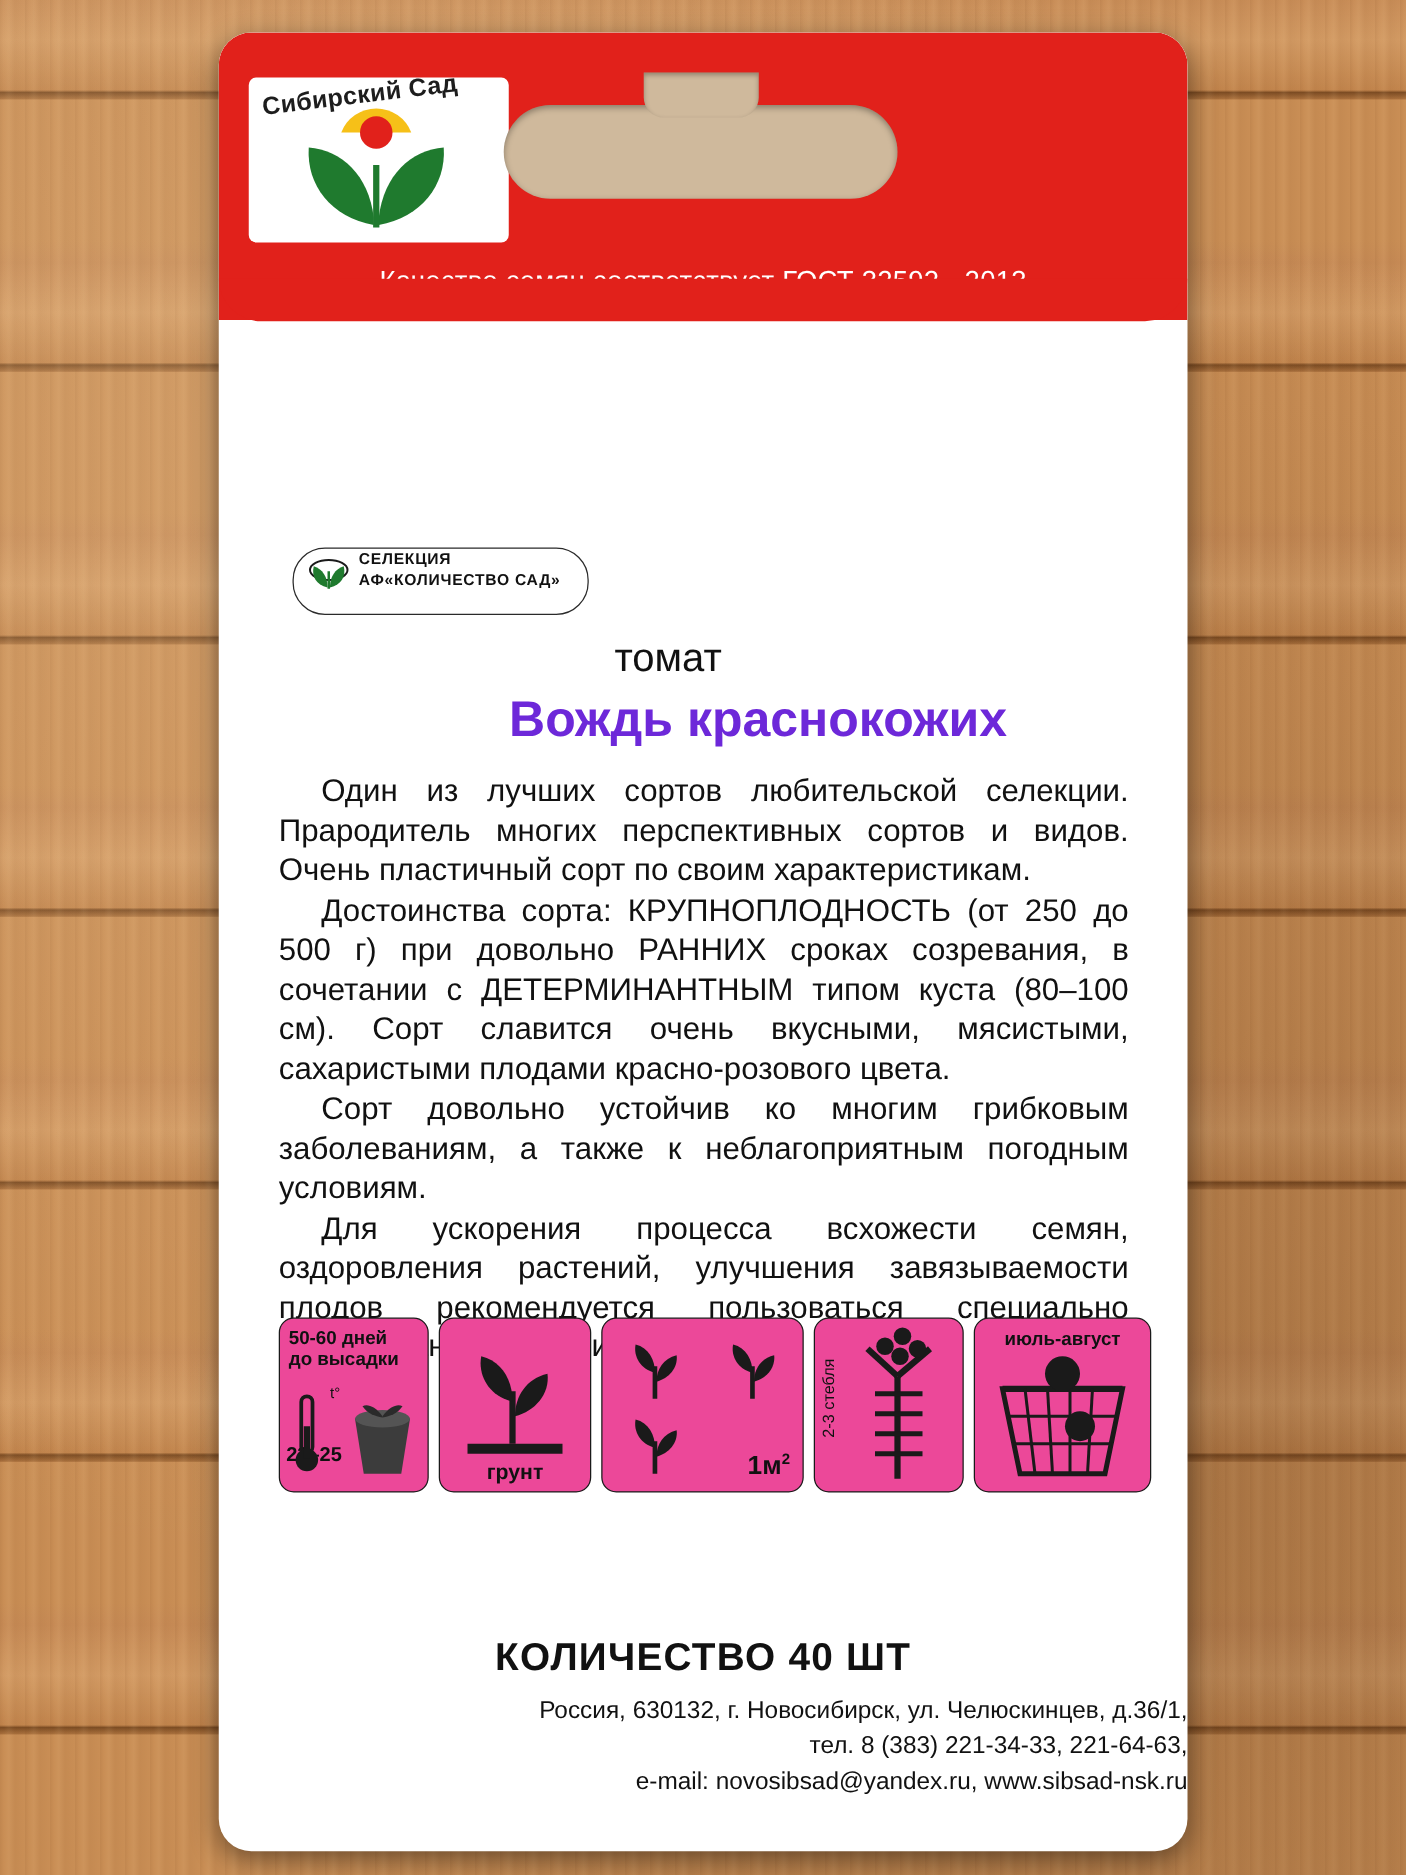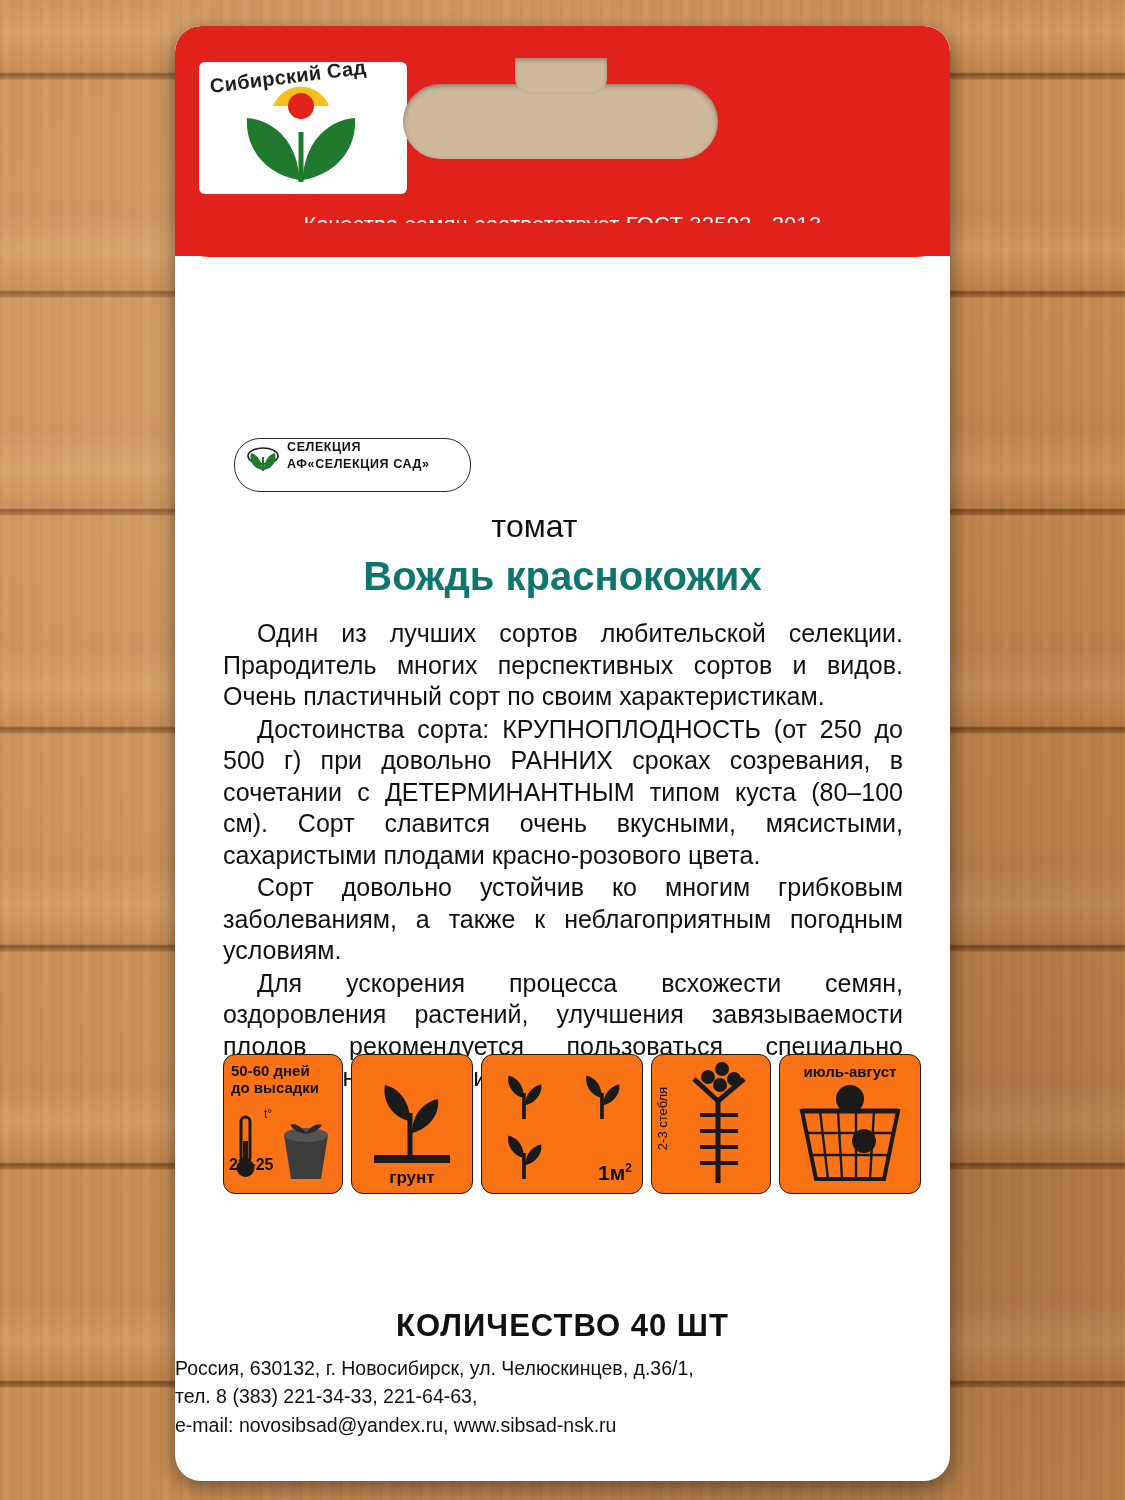--- a/index.html
+++ b/index.html
@@ -165,21 +165,22 @@
     font-size: 32px;
     color: #111;
   }
   .variety-name {
     position: absolute;
     left: 0; top: 528px;
     width: 775px;
     text-align: center;
     font-size: 40px;
     font-weight: bold;
-    color: #0f766e;
+    color: #6d28d9;
+    padding-left: 44px;
   }
 
   
   .desc {
     position: absolute;
     left: 48px;
     top: 592px;
     width: 680px;
     font-size: 25px;
     line-height: 1.26;
@@ -197,21 +198,21 @@
     position: absolute;
     left: 48px;
     top: 1028px;
     width: 682px;
     height: 140px;
     display: flex;
     gap: 8px;
   }
   .picto {
     position: relative;
-    background: #f97316;
+    background: #ec4899;
     border: 1.5px solid #1a1a1a;
     border-radius: 12px;
     flex: none;
     overflow: hidden;
   }
   .p1 { width: 118px; }
   .p2 { width: 120px; }
   .p3 { width: 160px; }
   .p4 { width: 118px; }
   .p5 { width: 140px; }
@@ -246,21 +247,21 @@
     text-align: center;
     font-size: 31px;
     font-weight: bold;
     letter-spacing: 1px;
     color: #111;
   }
   .addr {
     position: absolute;
     left: 0; top: 1328px;
     width: 775px;
-    text-align: left;
+    text-align: right;
     font-size: 19.5px;
     line-height: 1.45;
     color: #111;
   }
 </style>
 </head>
 <body>
 
 <div id="stage">
   <div class="plank-shade"></div>
@@ -287,21 +288,21 @@
 
     <div class="sel-badge">
       <svg class="sel-icon" viewBox="0 0 40 40">
         <ellipse cx="20" cy="17" rx="15" ry="8" fill="none" stroke="#1a1a1a" stroke-width="1.6"></ellipse>
         <path d="M19 31 C 10 29, 6 22, 8 14 C 15 16, 19 23, 19 30 Z" fill="#1f7a2e"></path>
         <path d="M21 31 C 30 29, 34 22, 32 14 C 25 16, 21 23, 21 30 Z" fill="#1f7a2e"></path>
         <path d="M20 32 L20 18" stroke="#1f7a2e" stroke-width="2"></path>
       </svg>
       <div class="sel-text">
         <div>СЕЛЕКЦИЯ</div>
-        <div>АФ«СЕЛЕКЦИЯ САД»</div>
+        <div>АФ«КОЛИЧЕСТВО САД»</div>
       </div>
     </div>
 
     <div class="crop-type">томат</div>
     <div class="variety-name">Вождь краснокожих</div>
 
     <div class="desc">
       <p>Один из лучших сортов любительской селекции. Прародитель многих перспективных сортов и видов. Очень пластичный сорт по своим характеристикам.</p>
       <p>Достоинства сорта: КРУПНОПЛОДНОСТЬ (от 250 до 500 г) при довольно РАННИХ сроках созревания, в сочетании с ДЕТЕРМИНАНТНЫМ типом куста (80–100 см). Сорт славится очень вкусными, мясистыми, сахаристыми плодами красно-розового цвета.</p>
       <p>Сорт довольно устойчив ко многим грибковым заболеваниям, а также к неблагоприятным погодным условиям.</p>

